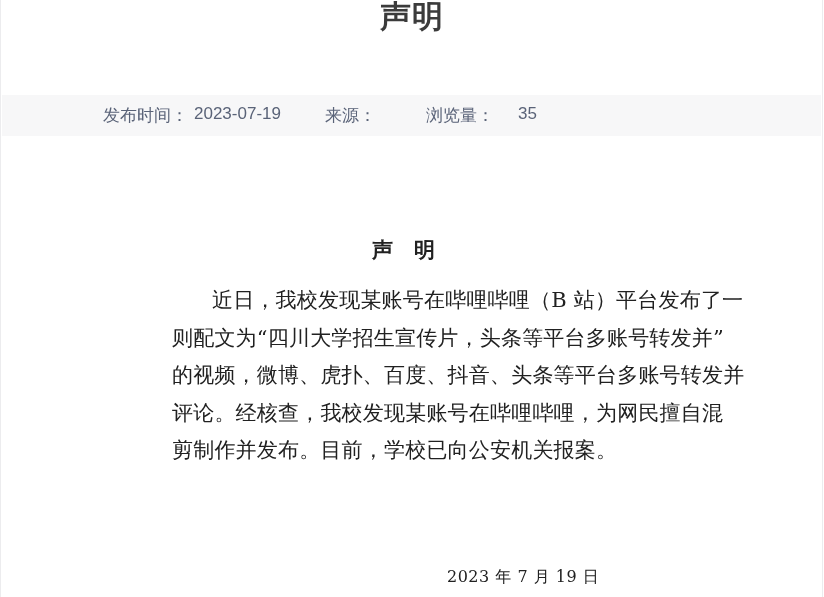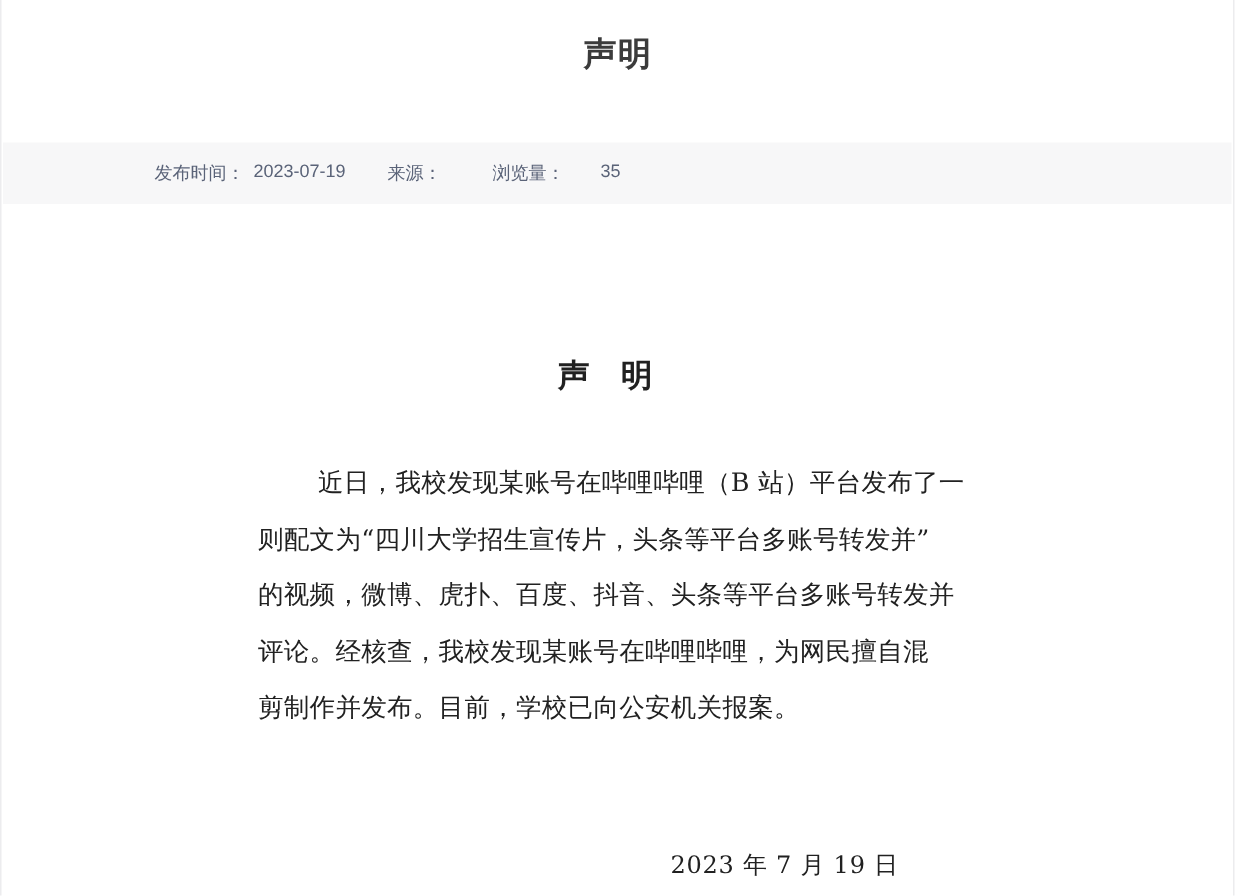--- a/index.html
+++ b/index.html
@@ -22,64 +22,63 @@
   .edge-right { right: 1px; }
 
   
   .article-header {
     position: absolute;
     top: 0; left: 0; right: 0;
     height: 95px;
   }
   .page-title {
     margin: 0;
-    padding-top: 19px;
     text-align: center;
-    font-size: 22px;
+    font-size: 31px;
     line-height: 34px;
     font-weight: bold;
     letter-spacing: 1px;
     color: #3b3b3b;
   }
 
   
   .meta-bar {
     position: absolute;
     top: 95px;
     left: 2px;
     right: 3px;
     height: 41px;
     background: #f7f7f8;
     display: flex;
     align-items: center;
     box-sizing: border-box;
     padding-left: 101px;
-    gap: 28px;
-    font-size: 12px;
+    gap: 44px;
+    font-size: 17px;
     color: #5a6378;
     white-space: nowrap;
   }
   .meta-item { display: flex; gap: 6px; }
   .meta-item.views { gap: 24px; }
 
   
   .doc {
     position: absolute;
     top: 136px; left: 0; right: 0; bottom: 0;
     font-family: "DejaVu Serif", "Liberation Serif", serif;
     color: #212121;
   }
   
   .doc .abs { position: absolute; }
 
   .doc-paragraph {
     left: 172px;
-    top: 168px;
+    top: 146px;
     width: 472px;
-    font-size: 17px;
+    font-size: 21px;
   }
   .doc-line {
     line-height: 37.6px;
     white-space: nowrap;
     letter-spacing: 0.2px;
   }
   .doc-line.first { padding-left: 40px; }
 
   .doc-sig-title {
     top: 100px;

